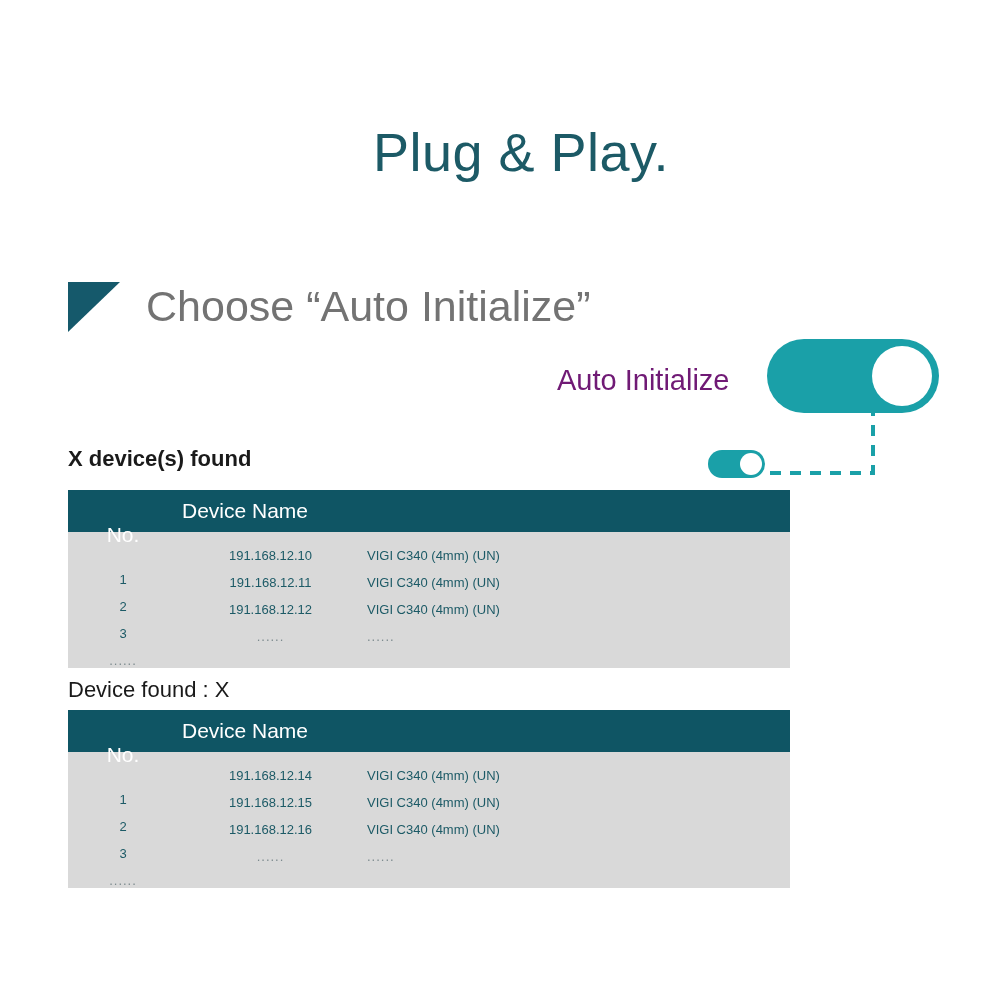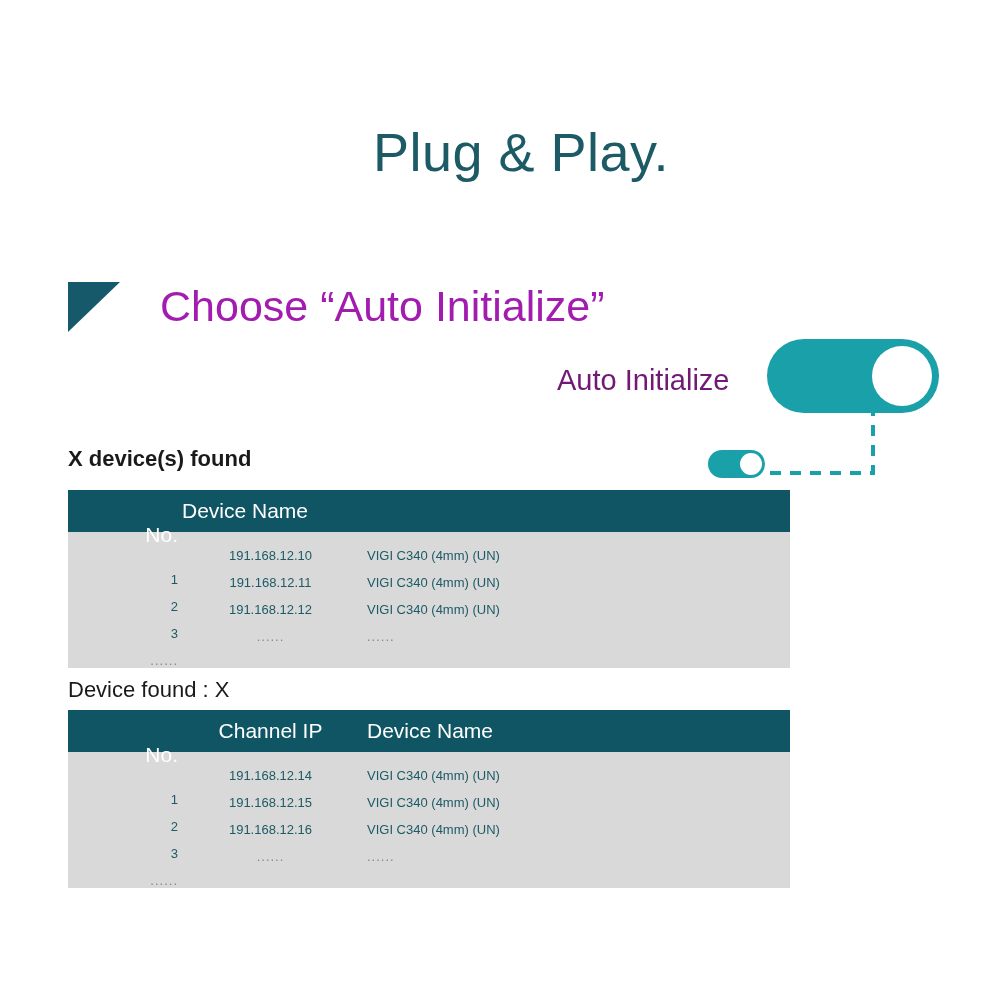--- a/index.html
+++ b/index.html
@@ -38,24 +38,24 @@
     display: flex;
     align-items: flex-start;
   }
   .flag-marker {
     width: 52px;
     height: 50px;
     margin-top: 1px;
     flex: none;
   }
   .section-heading-text {
-    margin-left: 40px;
+    margin-left: 26px;
     font-size: 43px;
     font-weight: 400;
-    color: #a21caf;
+    color: #737373;
     line-height: 50px;
     white-space: nowrap;
   }
 
   
   .auto-init-label {
     position: absolute;
     left: 557px;
     top: 363px;
     font-size: 29px;
@@ -133,21 +133,21 @@
   .tbl-body {
     background: #D9D9D9;
     padding-top: 10px;
     padding-bottom: 18px;
   }
   .tbl-row {
     height: 27px;
     display: flex;
     align-items: center;
   }
-  .col-no     { width: 110px; text-align: right; flex: none; margin-top: 48px; }
+  .col-no     { width: 110px; text-align: center; flex: none; margin-top: 48px; }
   .col-ip     { width: 185px; text-align: center; flex: none; }
   .col-name   { width: 260px; text-align: left;   flex: none; }
 
   .tbl-header .col-no,
   .tbl-header .col-ip,
   .tbl-header .col-name {
     color: #ffffff;
     font-size: 21px;
     line-height: 24px;
   }
@@ -222,21 +222,20 @@
       <div class="col-ip">......</div>
       <div class="col-name">......</div>
     </div>
   </div>
 </div>
 
 <div class="table-caption" style="top:677px;">Device found : X</div>
 <div class="device-table" style="top:710px;">
   <div class="tbl-header">
     <div class="col-no">No.</div>
-    <div class="col-ip">Channel IP</div>
     <div class="col-name">Device Name</div>
   </div>
   <div class="tbl-body">
     <div class="tbl-row">
       <div class="col-no">1</div>
       <div class="col-ip">191.168.12.14</div>
       <div class="col-name">VIGI C340 (4mm) (UN)</div>
     </div>
     <div class="tbl-row">
       <div class="col-no">2</div>

